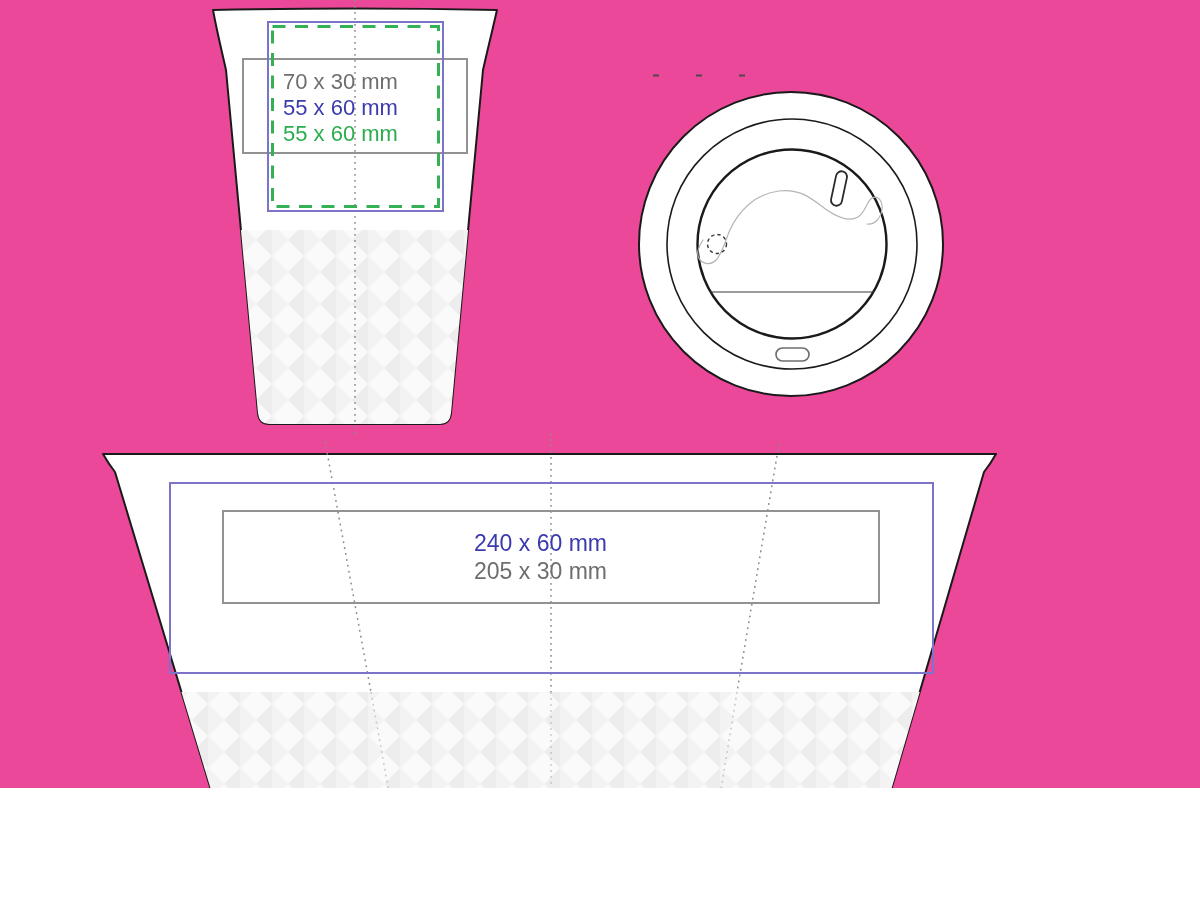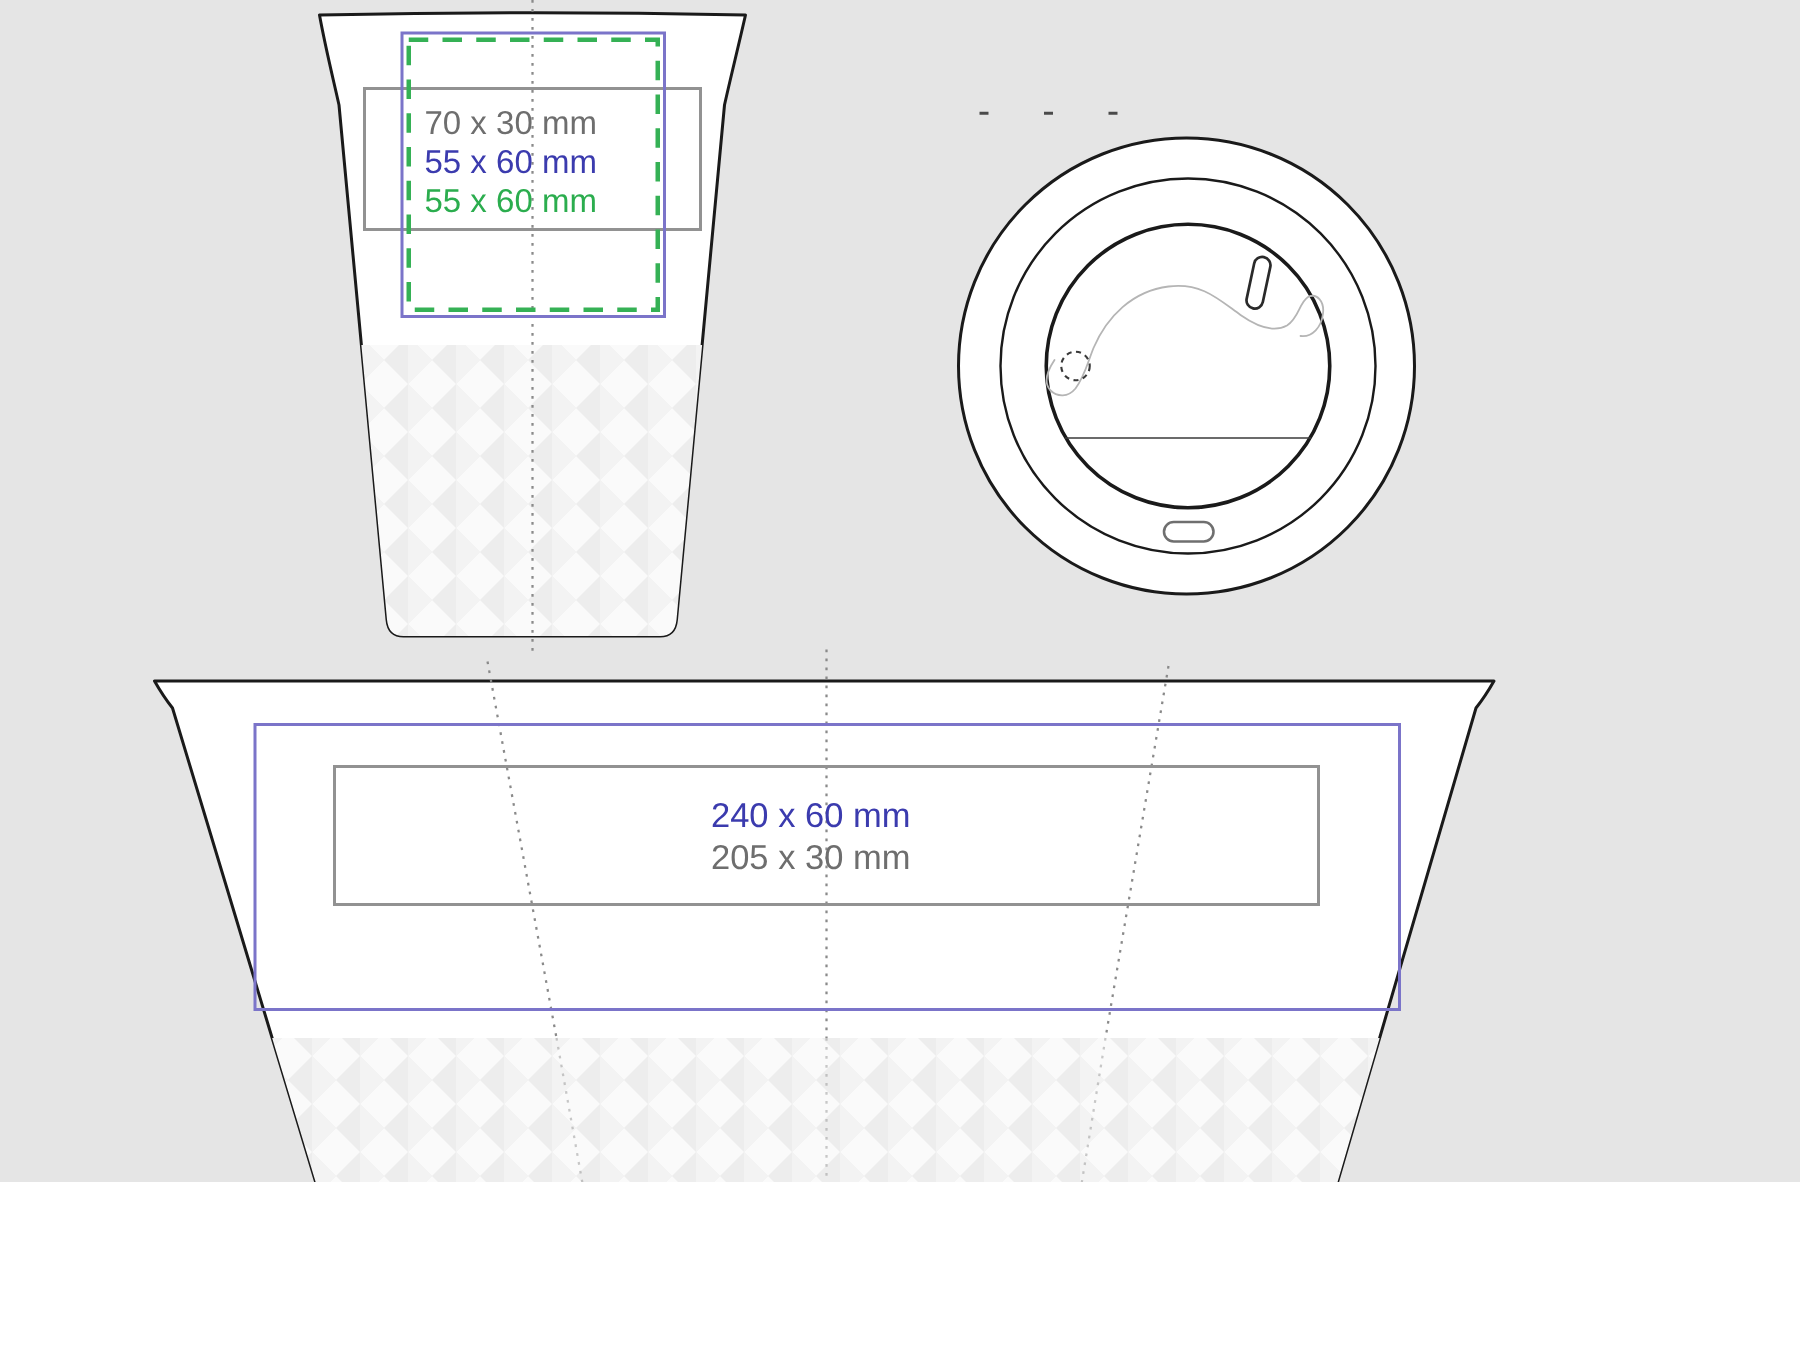--- a/index.html
+++ b/index.html
@@ -1,17 +1,17 @@
 <!DOCTYPE html>
 <html><head>
 <meta charset="utf-8">
 <title>Cup print template</title>
 <style>
   html,body{margin:0;padding:0;background:#ffffff;}
-  .stage{position:relative;width:1200px;height:788px;background:#e5e5e5;overflow:hidden;}
+  .stage{position:relative;width:1200px;height:788px;background:#ec4899;overflow:hidden;}
   svg{display:block;}
   .lbl{font-family:"Liberation Sans","DejaVu Sans",sans-serif;font-size:22px;}
   .lbl-big{font-family:"Liberation Sans","DejaVu Sans",sans-serif;font-size:23px;}
 </style>
 </head>
 <body>
 
 <div class="stage">
 <svg width="1200" height="900" viewBox="0 0 1200 900" xmlns="http://www.w3.org/2000/svg">
 

